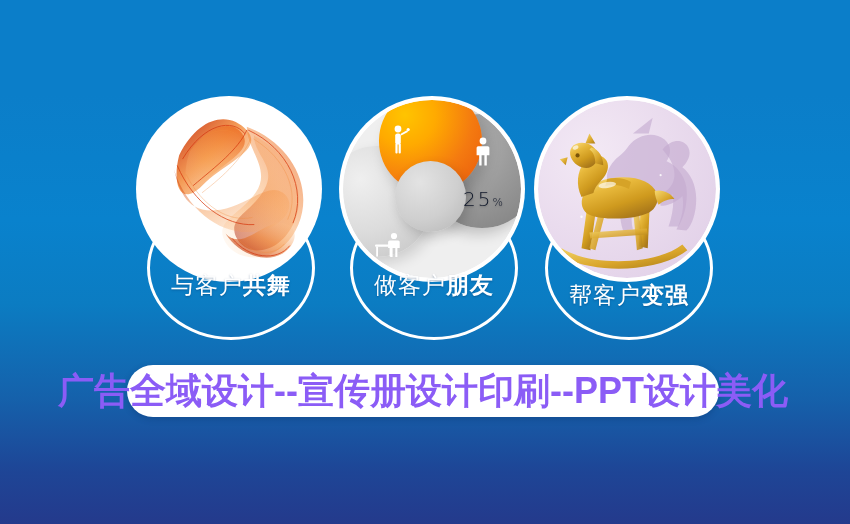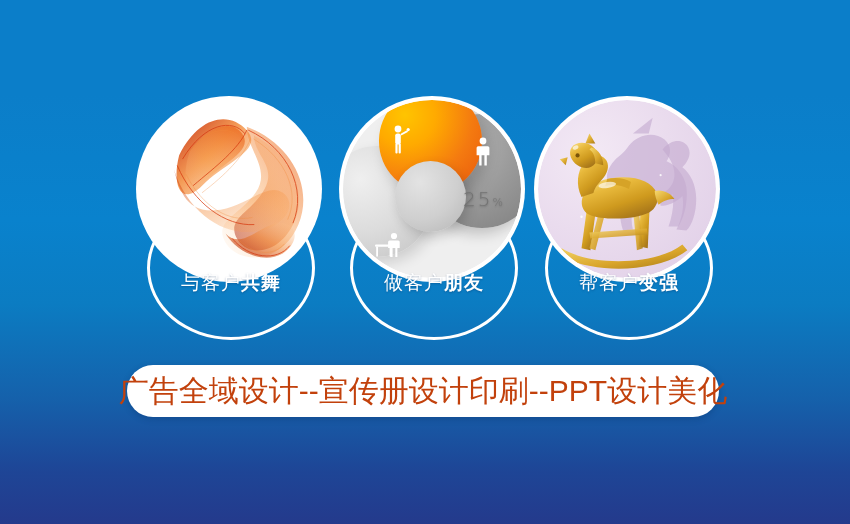--- a/index.html
+++ b/index.html
@@ -25,21 +25,21 @@
   .ring-circle{
     position:absolute;border-radius:50%;
     border:3px solid #ffffff;
     box-sizing:border-box;
     z-index:2;
   }
   .ring-label{
     position:absolute;left:0;right:0;
     text-align:center;color:#ffffff;
     z-index:5;white-space:nowrap;
-    font-size:19px;letter-spacing:1px;
+    font-size:23px;letter-spacing:1px;
     text-shadow:0 1px 2px rgba(0,40,90,.35);
   }
   .ring-label .thin{font-weight:500;}
   .ring-label .bold{font-weight:bold;}
 
   
   .art-smoke{position:absolute;inset:0;background:
      radial-gradient(circle at 72% 78%, rgba(255,255,255,0) 0%, rgba(255,255,255,0) 40%, #fff 41%),
      #fff;}
   .art-smoke svg{position:absolute;inset:0;width:100%;height:100%;}
@@ -61,21 +61,21 @@
     width:62%;height:62%;left:-12%;top:26%;
     background:radial-gradient(circle at 35% 30%,#efefef 0%,#dcdcdc 50%,#c2c2c2 100%);
     box-shadow:4px 6px 14px rgba(0,0,0,.14);
   }
   .b-center{
     width:40%;height:40%;left:29%;top:34%;
     background:radial-gradient(circle at 35% 30%,#e3e3e3 0%,#cfcfcf 55%,#b5b5b5 100%);
     box-shadow:3px 5px 12px rgba(0,0,0,.16);
   }
   .pct{
-    position:absolute;right:9%;top:49%;color:#737373;
+    position:absolute;right:9%;top:49%;color:#0f172a;
     font-size:20px;letter-spacing:2px;font-weight:300;
     font-family:"DejaVu Sans",sans-serif;
     text-shadow:0 1px 2px rgba(0,0,0,.25);
   }
   .pct i{font-size:11px;font-style:normal;}
   .glyph{position:absolute;color:#fff;line-height:1;}
 
   
   .art-horse{position:absolute;inset:0;
     background:radial-gradient(circle at 30% 30%,#f3e9f5 0%,#eadcee 45%,#dfcde6 100%);
@@ -83,21 +83,21 @@
   .art-horse svg{position:absolute;inset:0;width:100%;height:100%;}
 
   
   #banner{
     position:absolute;left:127px;top:365px;width:592px;height:52px;
     background:#ffffff;border-radius:26px;
     display:flex;align-items:center;justify-content:center;
     box-shadow:0 2px 6px rgba(0,30,80,.25);
   }
   #banner-text{
-    color:#c2410c;font-weight:normal;font-size:30px;letter-spacing:0px;
+    color:#8b5cf6;font-weight:bold;font-size:36px;letter-spacing:0px;
     white-space:nowrap;
   }
 </style>
 </head>
 <body>
 
 <div id="poster">
 
   <div class="group" style="left:136px;top:100px;width:190px;height:240px;">
 
@@ -267,21 +267,21 @@
               <g fill="#fff" opacity=".65">
                 <ellipse cx="38" cy="48" rx="3" ry="2" transform="rotate(-25 38 48)"></ellipse>
                 <ellipse cx="70" cy="86" rx="9" ry="3" transform="rotate(-8 70 86)"></ellipse>
               </g>
             </g>
           </svg>
         </div>
       </div>
     </div>
 
-    <div class="ring-label" style="top:170px;">
+    <div class="ring-label" style="top:180px;">
       <span class="thin">帮客户</span><span class="bold">变强</span>
     </div>
   </div>
 
   <div id="banner">
     <span id="banner-text">广告全域设计--宣传册设计印刷--PPT设计美化</span>
   </div>
 
 </div>
 

